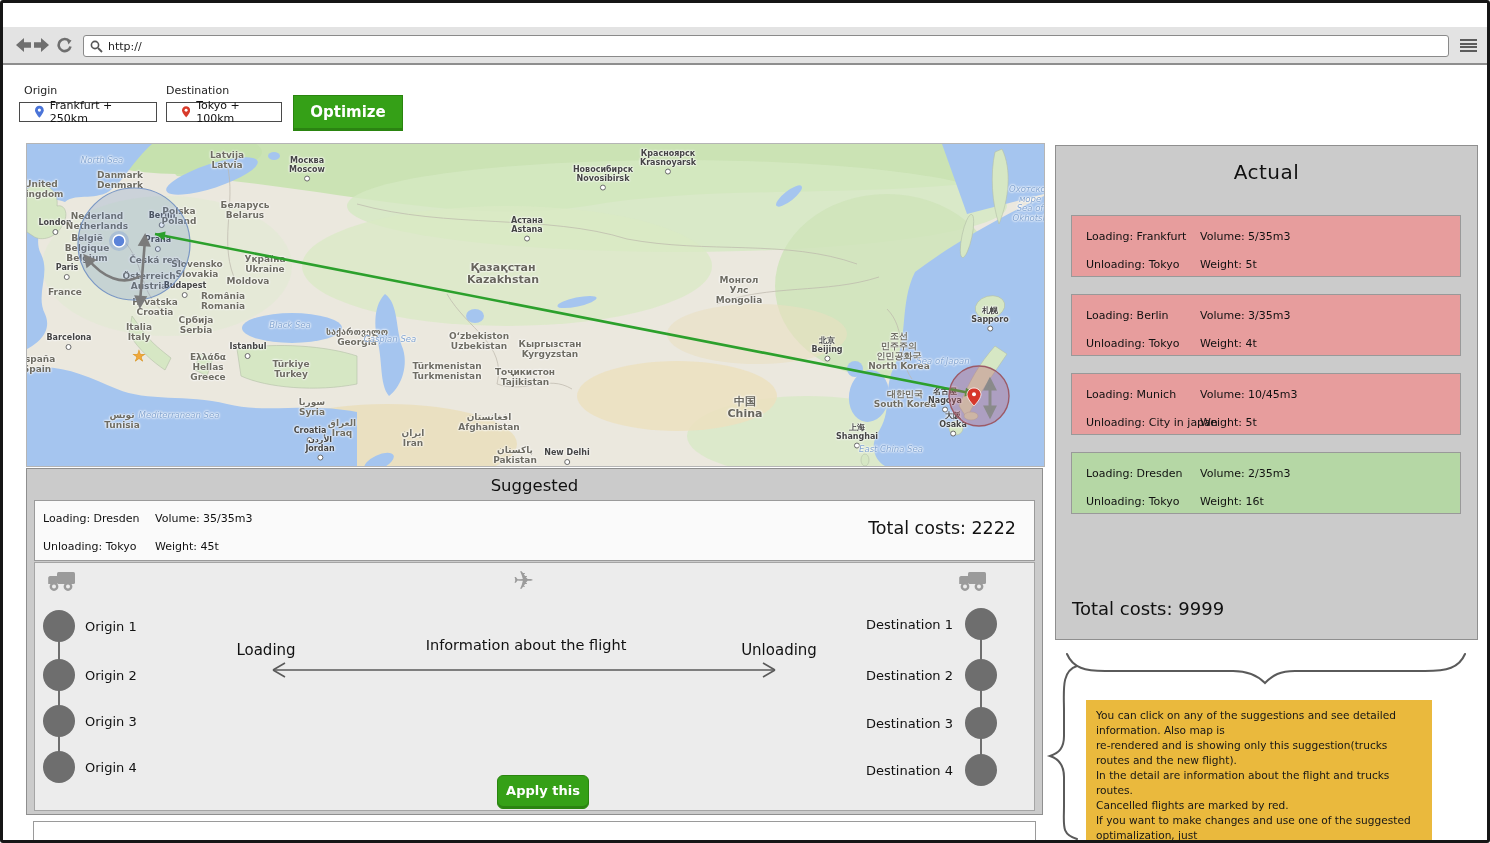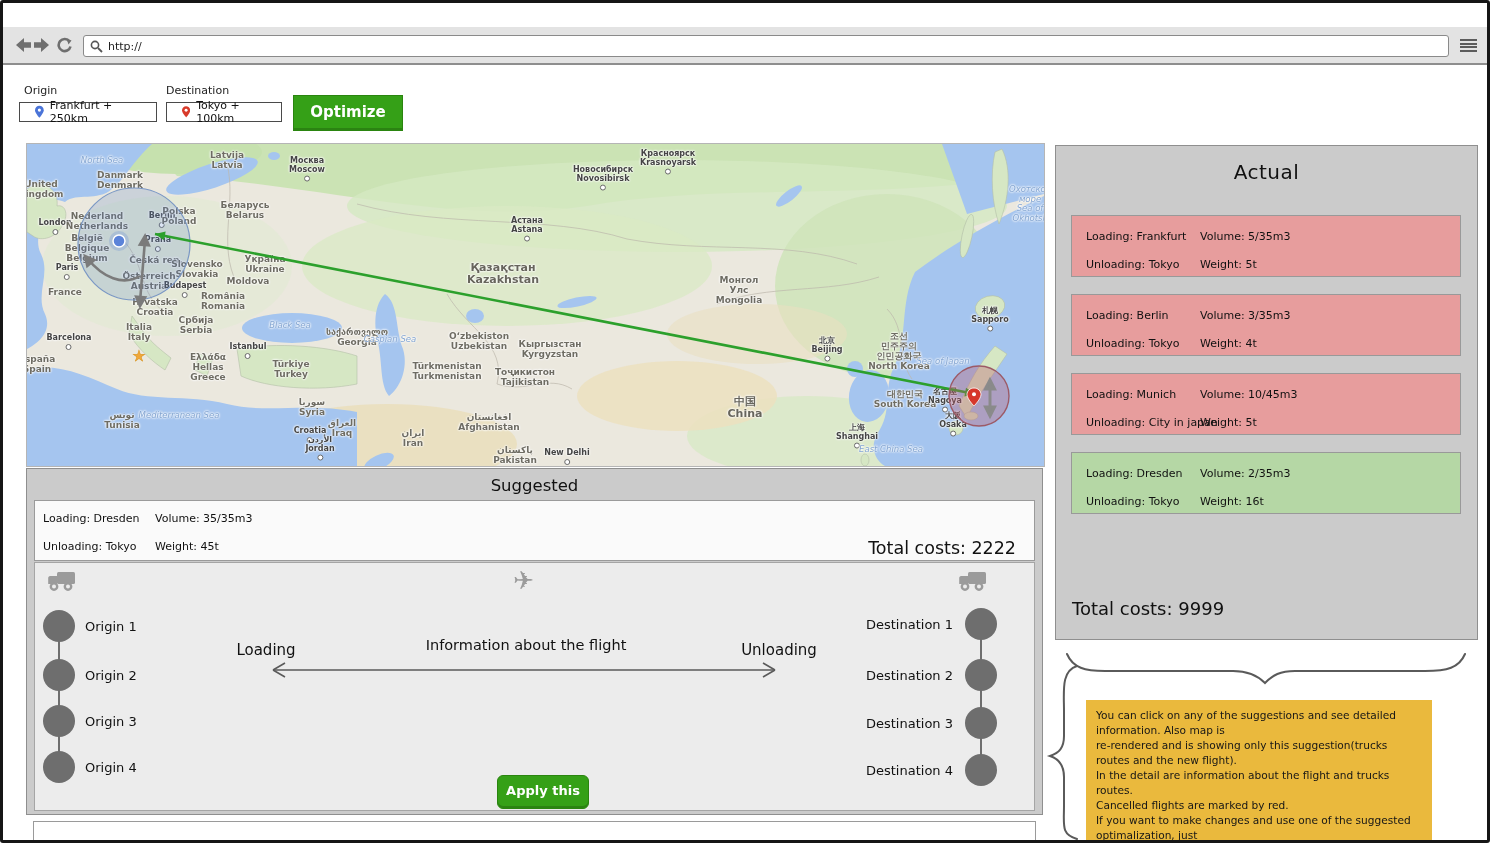--- a/index.html
+++ b/index.html
@@ -36,21 +36,21 @@
   .card .l1a{left:14px;top:14px;} .card .l1b{left:128px;top:14px;}
   .card .l2a{left:14px;top:42px;} .card .l2b{left:128px;top:42px;}
   .actual-total{position:absolute;left:16px;top:452px;font-size:18px;color:#111;}
   
   .suggested{position:absolute;left:23px;top:465px;width:1017px;height:347px;background:#cbcbcb;border:1px solid #8f8f8f;box-sizing:border-box;}
   .suggested h2{margin:0;position:absolute;left:0;right:0;top:7px;text-align:center;font-size:16.5px;font-weight:normal;color:#111;}
   .detail-bar{position:absolute;left:7px;right:7px;top:31px;height:59px;background:#fafafa;border:1px solid #9a9a9a;font-size:11px;color:#111;}
   .detail-bar span{position:absolute;}
   .d-loading{left:8px;top:11px;} .d-volume{left:120px;top:11px;}
   .d-unloading{left:8px;top:39px;} .d-weight{left:120px;top:39px;}
-  .d-total{right:18px;top:17px;font-size:17.5px;margin-top:20px;}
+  .d-total{right:18px;top:17px;font-size:17.5px;}
   .inner{position:absolute;left:7px;right:7px;top:93px;height:247px;background:#ececec;border:1px solid #a5a5a5;overflow:hidden;}
   .truck{position:absolute;width:30px;height:22px;}
   .plane{position:absolute;left:478px;top:3px;font-size:25px;color:#9b9b9b;}
   .origin-row,.dest-row{position:absolute;display:flex;align-items:center;}
   .node{width:32px;height:32px;border-radius:50%;background:#6e6e6e;flex:0 0 32px;z-index:1;}
   .node-label{font-size:13px;color:#111;}
   .origin-row .node-label{margin-left:10px;}
   .dest-row .node-label{margin-right:12px;}
   .conn{position:absolute;width:2px;background:#6e6e6e;z-index:0;}
   .flow-label{position:absolute;font-size:15px;color:#111;transform:translateX(-50%);}

